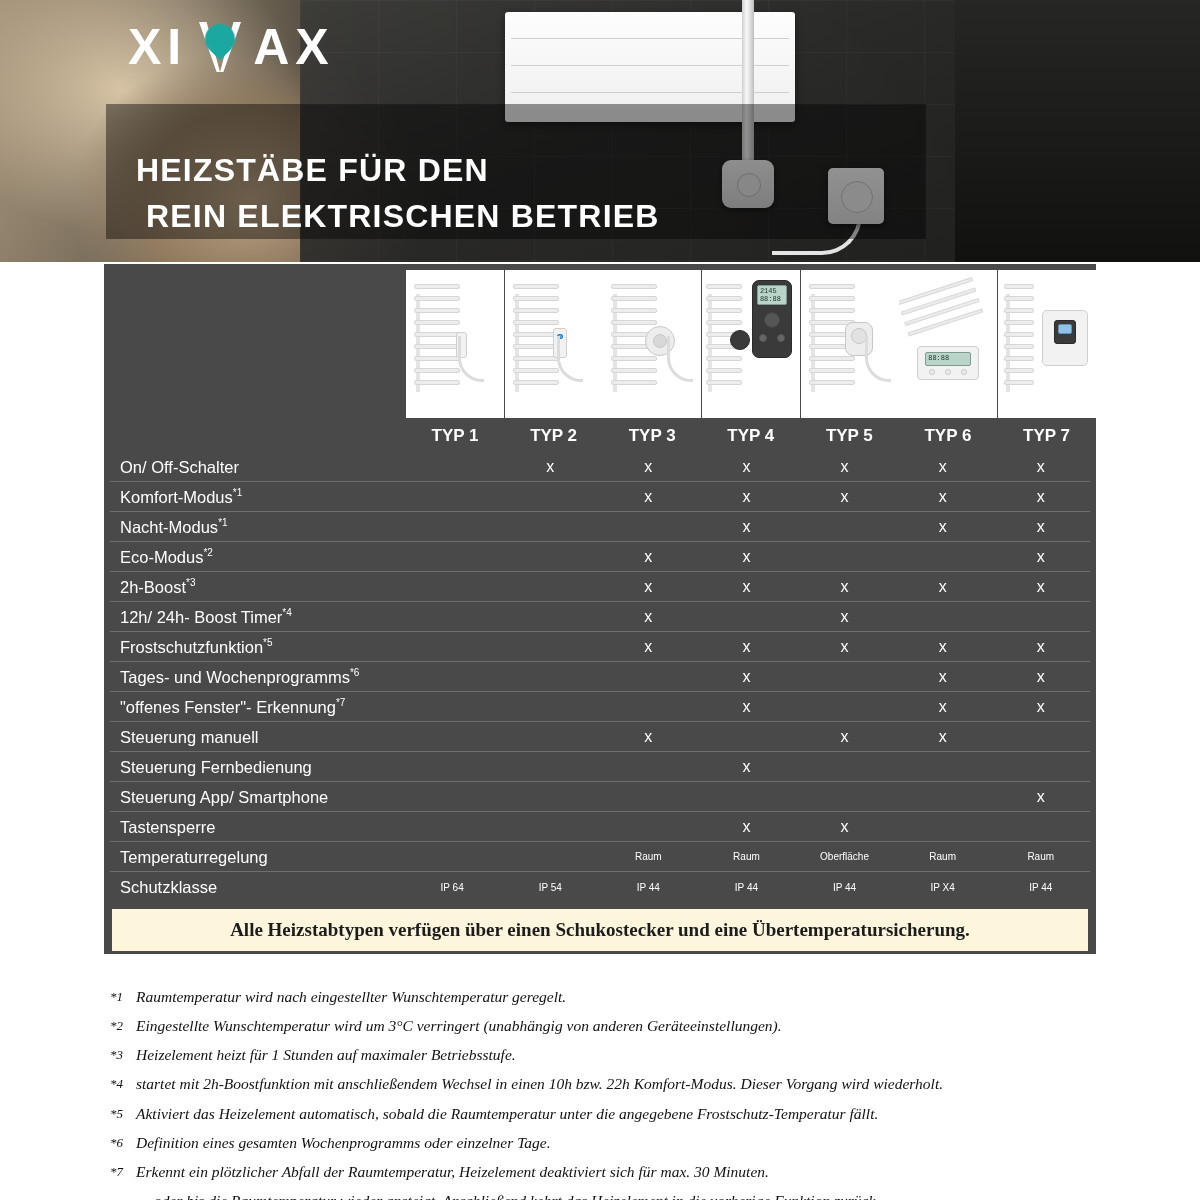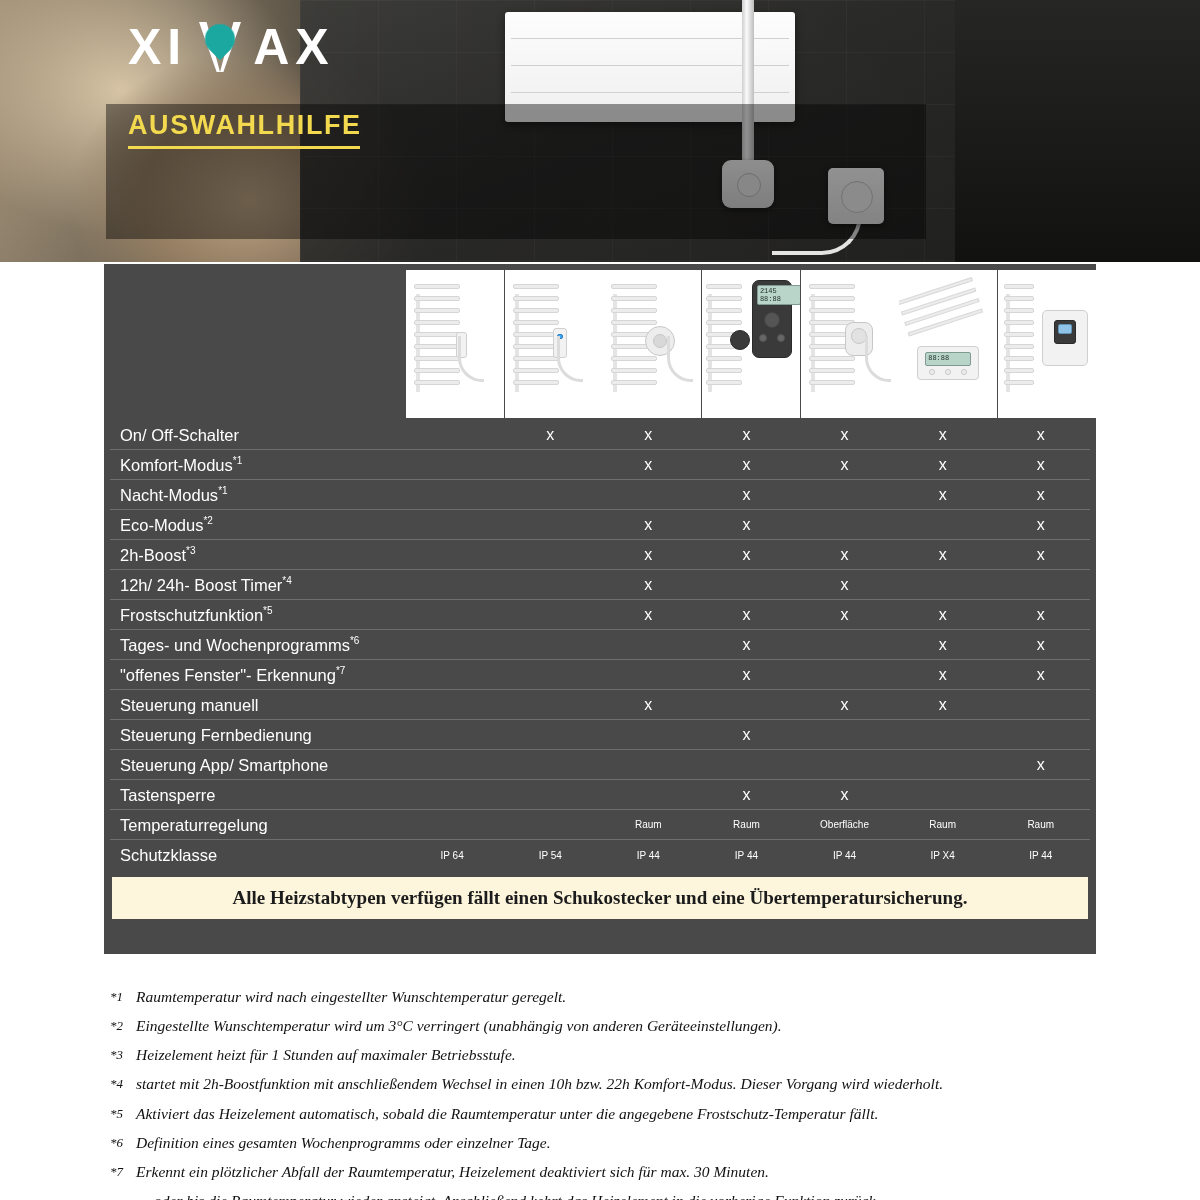--- a/index.html
+++ b/index.html
@@ -218,21 +218,22 @@
   <div class="logo">
     <span>XI</span>
     <span class="mark">
       <span class="v"></span>
         <span class="drop"></span>
     </span>
     <span>AX</span>
   </div>
 
   <div class="hero-band"></div>
-  <div class="hero-kicker">AUSWAHLHILFE</div>
+  <div class="hero-l1">HEIZSTÄBE FÜR DEN</div>
+  <div class="hero-l2">REIN ELEKTRISCHEN BETRIEB</div>
 </div>
 
 <div class="card">
 
   <div class="thumbs">
 
     <div class="thumb">
       <div class="rad">
         <div class="rad-side"></div>
         <i style="top:0"></i>
@@ -292,21 +293,21 @@
           <i style="top:12px;width:36px"></i>
           <i style="top:24px;width:36px"></i>
           <i style="top:36px;width:36px"></i>
         <i style="top:48px;width:36px"></i>
           <i style="top:60px;width:36px"></i>
           <i style="top:72px;width:36px"></i>
           <i style="top:84px;width:36px"></i>
           <i style="top:96px;width:36px"></i>
       </div>
       <div class="dev dev-dark" style="left:50px;top:10px;width:40px;height:78px;border-radius:7px;"></div>
-      <div class="lcd" style="left:55px;top:15px;width:44px;height:20px;">2145<br>88:88</div>
+      <div class="lcd" style="left:55px;top:15px;width:30px;height:20px;">2145<br>88:88</div>
       <div class="knob" style="left:62px;top:42px;width:16px;height:16px;background:#555;border-color:#444;"></div>
       <div class="knob" style="left:57px;top:64px;width:8px;height:8px;background:#666;border-color:#555;"></div>
       <div class="knob" style="left:75px;top:64px;width:8px;height:8px;background:#666;border-color:#555;"></div>
       <div class="dev dev-dark" style="left:28px;top:60px;width:20px;height:20px;border-radius:50%;"></div>
     </div>
 
     <div class="thumb">
       <div class="rad">
         <div class="rad-side"></div>
         <i style="top:0"></i>
@@ -350,20 +351,29 @@
           <i style="top:72px;width:30px"></i>
           <i style="top:84px;width:30px"></i>
           <i style="top:96px;width:30px"></i>
       </div>
       <div class="dev" style="left:44px;top:40px;width:46px;height:56px;border-radius:5px;"></div>
       <div class="dev dev-dark" style="left:56px;top:50px;width:22px;height:24px;border-radius:3px;"></div>
       <div class="lcd" style="left:60px;top:54px;width:14px;height:10px;background:#8fc3e8;border-color:#5f93b8;"></div>
     </div>
   </div>
 
+  <div class="typrow">
+    <div class="typcell">TYP 1</div>
+    <div class="typcell">TYP 2</div>
+    <div class="typcell">TYP 3</div>
+    <div class="typcell">TYP 4</div>
+    <div class="typcell">TYP 5</div>
+    <div class="typcell">TYP 6</div>
+    <div class="typcell">TYP 7</div>
+  </div>
 
   <div class="trow">
     <div class="tlabel"><span>On/ Off-Schalter</span><sup></sup></div>
     <div class="tcell"></div>
     <div class="tcell">x</div>
     <div class="tcell">x</div>
     <div class="tcell">x</div>
     <div class="tcell">x</div>
     <div class="tcell">x</div>
     <div class="tcell">x</div>
@@ -502,21 +512,21 @@
     <div class="tlabel"><span>Schutzklasse</span><sup></sup></div>
     <div class="tcell small">IP 64</div>
     <div class="tcell small">IP 54</div>
     <div class="tcell small">IP 44</div>
     <div class="tcell small">IP 44</div>
     <div class="tcell small">IP  44</div>
     <div class="tcell small">IP X4</div>
     <div class="tcell small">IP 44</div>
   </div>
 
-  <div class="note">Alle Heizstabtypen verfügen fällt einen Schukostecker und eine Übertemperatursicherung.</div>
+  <div class="note">Alle Heizstabtypen verfügen über einen Schukostecker und eine Übertemperatursicherung.</div>
 </div>
 
 <div class="foot">
   <div class="fn">
     <div class="mk"><sup>*1</sup></div>
     <div class="tx">Raumtemperatur wird nach eingestellter Wunschtemperatur geregelt.</div>
   </div>
   <div class="fn">
     <div class="mk"><sup>*2</sup></div>
     <div class="tx">Eingestellte Wunschtemperatur wird um 3°C verringert (unabhängig von anderen Geräteeinstellungen).</div>

